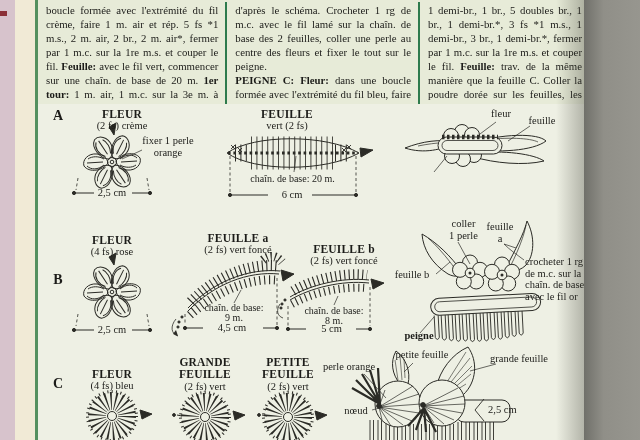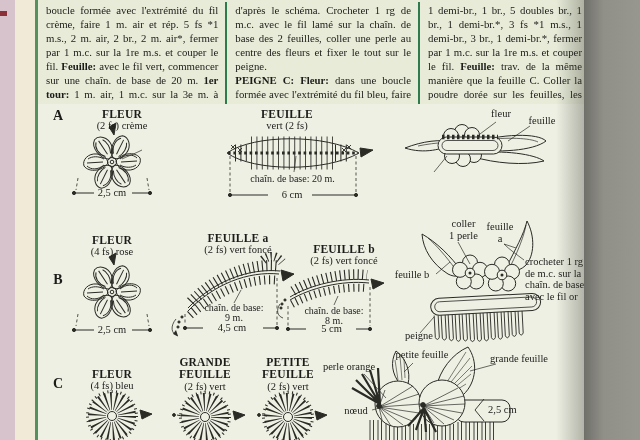--- a/index.html
+++ b/index.html
@@ -149,20 +149,22 @@
             <rect x="404" y="36.5" width="56" height="10" rx="5" stroke-width="0.8"></rect>
             <line x1="404" y1="33" x2="460" y2="33" stroke-width="4.5" stroke-dasharray="2.5 2.5"></line>
             <path d="M458 18 L442 30" stroke-width="0.7"></path>
             <path d="M492 22 L470 37" stroke-width="0.7"></path>
             <path d="M396 68 L409 52" stroke-width="0.7"></path>
           </g>
         </svg>
         <div class="lab letter" style="left:10px;top:6px;width:20px;">A</div>
         <div class="lab dtitle" style="left:44px;top:4px;width:80px;">FLEUR</div>
         <div class="lab dsub" style="left:44px;top:16px;width:80px;text-align:center;">(2 fs) crème</div>
+        <div class="lab note" style="left:80px;top:31px;width:100px;">fixer 1 perle
+orange</div>
         <div class="lab meas" style="left:44px;top:83px;width:60px;">2,5 cm</div>
         <div class="lab dtitle" style="left:199px;top:4px;width:100px;">FEUILLE</div>
         <div class="lab dsub" style="left:199px;top:16px;width:100px;">vert (2 fs)</div>
         <div class="lab chain" style="left:192px;top:70px;width:125px;">chaîn. de base: 20 m.</div>
         <div class="lab meas" style="left:224px;top:85px;width:60px;">6 cm</div>
         <div class="lab note" style="left:438px;top:4px;width:50px;">fleur</div>
         <div class="lab note" style="left:474px;top:11px;width:60px;">feuille</div>
       </div>
 
       <div class="sec" style="top:112px;height:130px;">
@@ -261,21 +263,21 @@
         <div class="lab meas" style="left:266px;top:107px;width:55px;">5 cm</div>
         <div class="lab note" style="left:398px;top:2px;width:55px;">coller
 1 perle</div>
         <div class="lab note" style="left:438px;top:5px;width:48px;">feuille
 a</div>
         <div class="lab note" style="left:348px;top:53px;width:52px;">feuille b</div>
         <div class="lab note left-align" style="left:487px;top:40px;width:80px;">crocheter 1 rg
 de m.c. sur la
 chaîn. de base
 avec le fil or</div>
-        <div class="lab note" style="left:356px;top:114px;width:50px;">peigne</div>
+        <div class="lab note" style="left:356px;top:114px;width:50px;font-weight:bold;">peigne</div>
       </div>
 
       <div class="sec" style="top:240px;height:96px;">
         <svg width="548" height="96" viewBox="0 0 548 96">
           <g fill="none" stroke="#2b2b26" stroke-width="1">
             <use href="#sym-burst" transform="translate(74,72)"></use>
             <path d="M102 66 L114 70 L104 75 Z" fill="#2b2b26"></path>
             <use href="#sym-burst" transform="translate(167,73)"></use>
             <circle cx="136" cy="71" r="1.4" fill="#2b2b26"></circle>
               <line x1="139" y1="71" x2="144" y2="72"></line>

